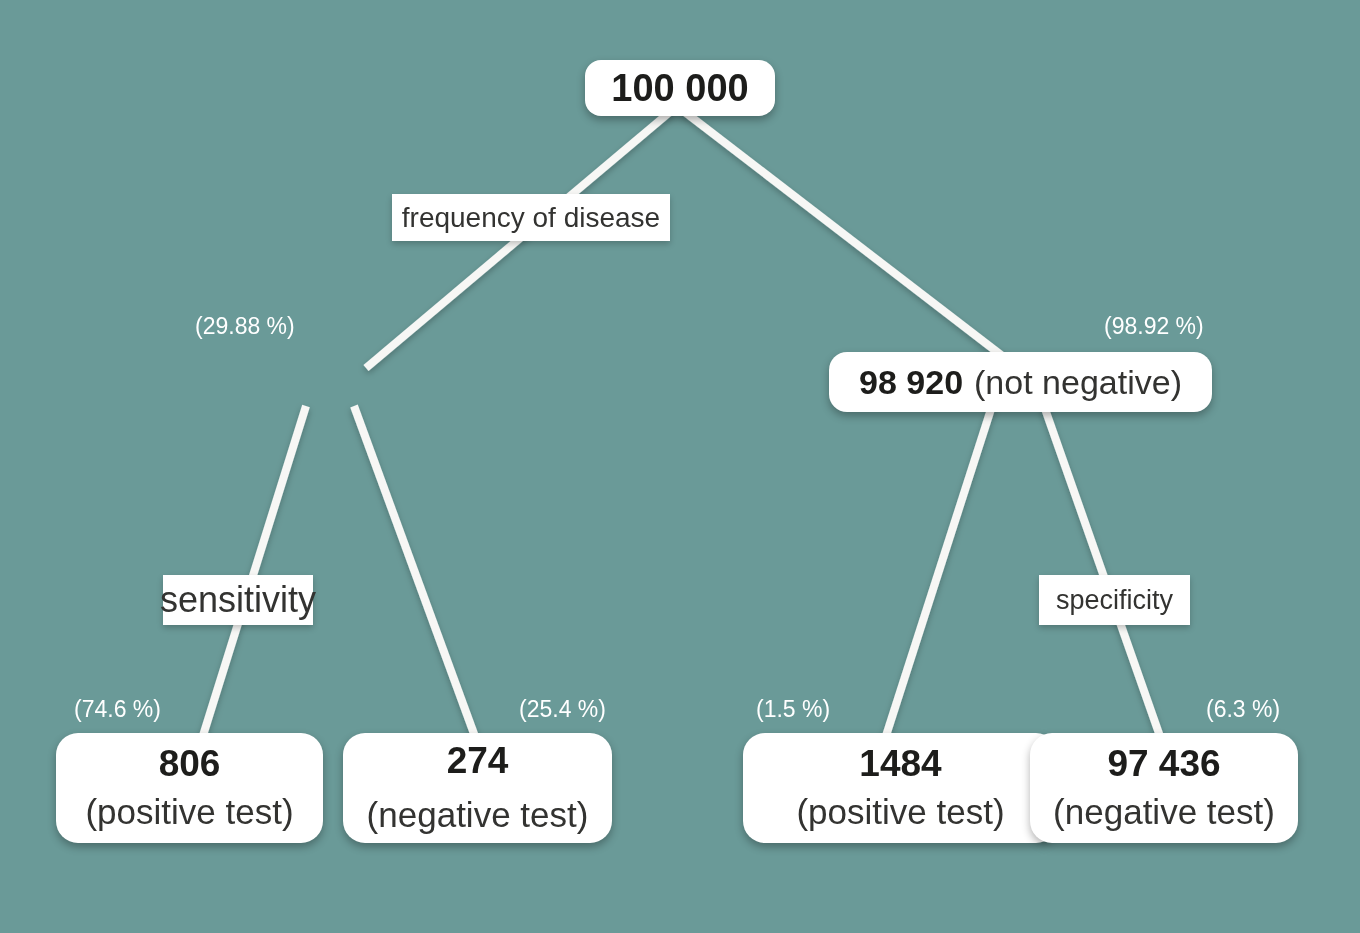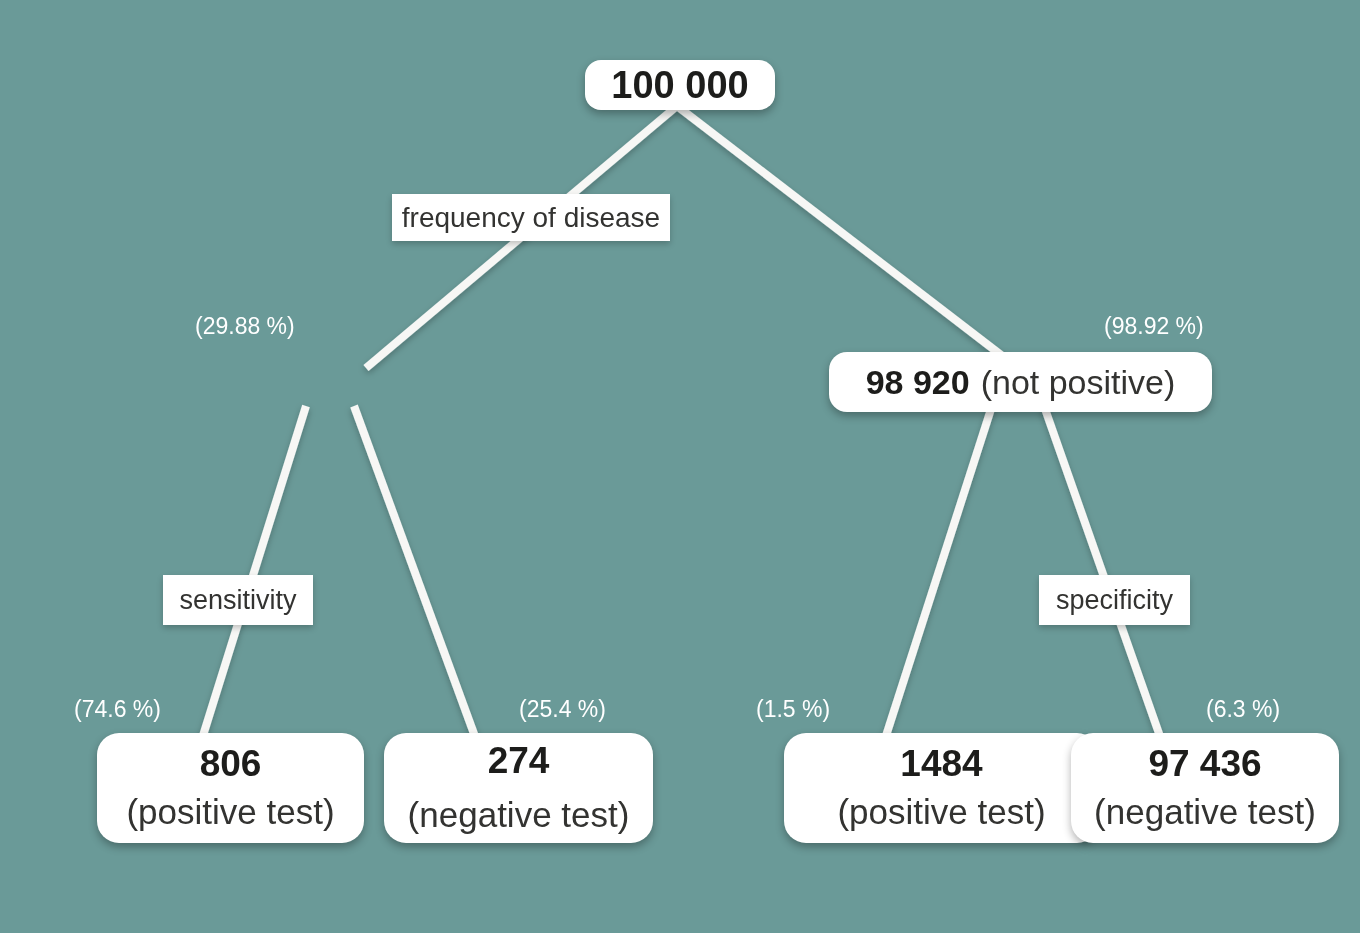--- a/index.html
+++ b/index.html
@@ -27,44 +27,44 @@
     position: absolute;
     background: var(--node-bg);
     color: var(--text-dark);
     box-shadow: 0 4px 8px rgba(0,0,0,0.30);
     display: flex; align-items: center; justify-content: center;
     white-space: nowrap;
   }
   .node .num { font-weight: 700; }
   .node .sub { font-weight: 400; color: var(--text-muted); }
 
-  .node.root { left: 585px; top: 60px; width: 190px; height: 50px; border-radius: 16px; font-size: 38px; }
+  .node.root { left: 585px; top: 60px; width: 190px; height: 56px; border-radius: 16px; font-size: 38px; }
 
   .node.l1 { top: 352px; height: 60px; border-radius: 18px; font-size: 34px; }
   .node.l1 .sub { margin-left: 11px; }
   .node.l1.diseased { left: 182px; width: 285px; }
   .node.l1.not-diseased { left: 829px; width: 383px; }
 
-  .node.l2 { top: 733px; height: 110px; border-radius: 22px; flex-direction: column; font-size: 35px; line-height: 1.32; margin-left: 41px; }
+  .node.l2 { top: 733px; height: 110px; border-radius: 22px; flex-direction: column; font-size: 35px; line-height: 1.32; }
   .node.l2 .num { font-size: 37px; }
   .node.l2.n1 { left: 56px;   width: 267px; }
   .node.l2.n2 { left: 343px;  width: 269px; gap: 6px; }
   .node.l2.n3 { left: 743px;  width: 315px; }
   .node.l2.n4 { left: 1030px; width: 268px; }
 
   .edge-label {
     position: absolute;
     background: var(--node-bg);
     color: var(--text-muted);
     display: flex; align-items: center; justify-content: center;
     box-shadow: 0 3px 6px rgba(0,0,0,0.22);
     white-space: nowrap;
   }
   .edge-label.freq { left: 392px; top: 194px; width: 278px; height: 47px; font-size: 28px; }
-  .edge-label.sens { left: 163px; top: 575px; width: 150px; height: 50px; font-size: 27px; }
+  .edge-label.sens { left: 163px; top: 575px; width: 150px; height: 50px; font-size: 36px; }
   .edge-label.spec { left: 1039px; top: 575px; width: 151px; height: 50px; font-size: 27px; }
 
   .pct {
     position: absolute;
     color: var(--text-light);
     font-size: 23px;
     white-space: nowrap;
   }
   .pct.p-diseased     { left: 195px;  top: 313px; }
   .pct.p-not-diseased { left: 1104px; top: 313px; }
@@ -100,21 +100,21 @@
 
   <div class="edge-label freq">frequency of disease</div>
   <div class="edge-label sens">sensitivity</div>
   <div class="edge-label spec">specificity</div>
 
   <div class="pct p-diseased">(29.88 %)</div>
   <div class="pct p-not-diseased">(98.92 %)</div>
 
   <div class="node l1 not-diseased">
     <span class="num">98 920</span>
-    <span class="sub">(not positive)</span>
+    <span class="sub">(not negative)</span>
   </div>
 
   <div class="pct p-tp">(74.6 %)</div>
   <div class="pct p-fn">(25.4 %)</div>
   <div class="pct p-fp">(1.5 %)</div>
   <div class="pct p-tn">(6.3 %)</div>
 
   <div class="node l2 n1">
     <div class="num">806</div>
     <div class="sub">(positive test)</div>

